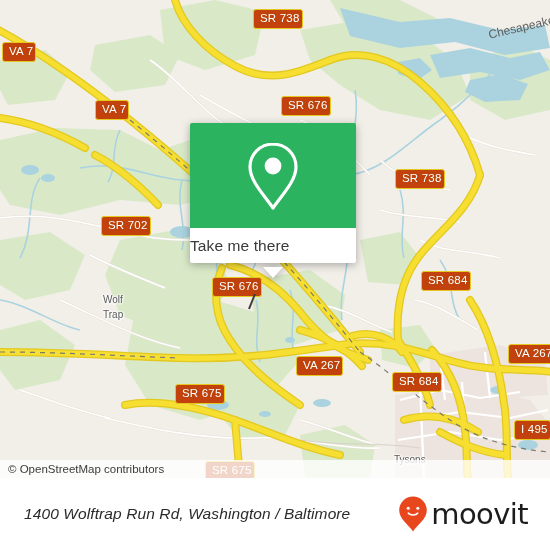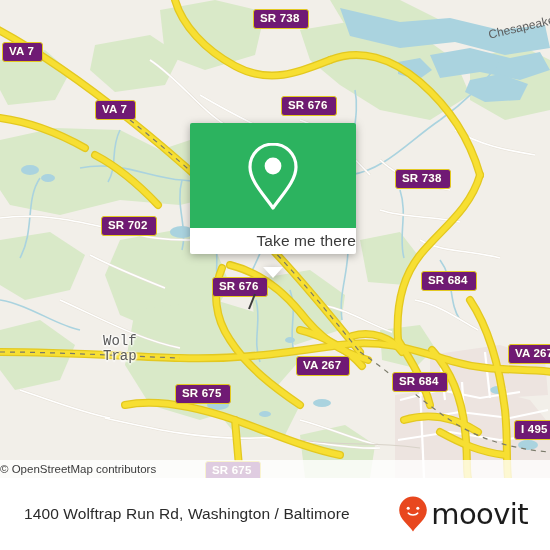--- a/index.html
+++ b/index.html
@@ -25,47 +25,46 @@
     width: 550px;
     height: 478px;
     overflow: hidden;
     background: #F2EFE9;
   }
   .map-svg { position: absolute; left:0; top:0; }
 
   
   .shield {
     position: absolute;
-    background: #701a75;
+    background: #c2410c;
     border: 1.6px solid #E3C820;
     border-radius: 3px;
     color: #ffffff;
     font-size: 11.5px;
-    font-weight: bold;
+    font-weight: normal;
     letter-spacing: 0.2px;
     line-height: 15px;
-    padding: 1px 8px 2px 6px;
+    padding: 1px 2px 2px 6px;
     white-space: nowrap;
     text-shadow: 0 0 2px rgba(120,100,0,0.35);
     font-family: "Liberation Sans", sans-serif;
     box-sizing: border-box;
   }
   .place-label {
     position: absolute;
     color: #5a5a5a;
-    font-size: 14px;
-    font-family: Liberation Mono, monospace;
+    font-size: 10px;
+    font-family: Liberation Sans, sans-serif;
     line-height: 15px;
     white-space: pre;
     text-shadow:
       1.5px 0 1.5px rgba(255,255,255,0.95),
      -1.5px 0 1.5px rgba(255,255,255,0.95),
       0 1.5px 1.5px rgba(255,255,255,0.95),
       0 -1.5px 1.5px rgba(255,255,255,0.95);
-    margin-top: 42px;
   }
   .water-label {
     position: absolute;
     color: #5d5d5d;
     font-size: 12px;
     font-family: "Liberation Sans", sans-serif;
     white-space: nowrap;
     transform: rotate(-13deg);
     transform-origin: left top;
   }
@@ -81,24 +80,24 @@
   .callout-head {
     background: #2CB35F;
     height: 105px;
     border-radius: 2px 2px 0 0;
     display: flex;
     align-items: center;
     justify-content: center;
   }
   .callout-body {
     background: #ffffff;
-    height: 26px;
+    height: 35px;
     display: flex;
     align-items: center;
-    justify-content: flex-end;
+    justify-content: flex-start;
     border-radius: 0 0 2px 2px;
   }
   .callout-label {
     color: #3a3a3a;
     font-size: 15.5px;
     font-family: "Liberation Sans", sans-serif;
     letter-spacing: 0.1px;
   }
   .callout-tail {
     position: absolute;
@@ -130,20 +129,21 @@
     justify-content: space-between;
     padding: 0 22px 0 24px;
     box-sizing: border-box;
   }
   .footer-address {
     color: #2b2b2b;
     font-size: 15.5px;
     font-family: "Liberation Sans", sans-serif;
     letter-spacing: 0.1px;
     white-space: nowrap;
+    font-style: italic;
   }
   .brand {
     display: flex;
     align-items: center;
     gap: 3px;
     text-align: center;
   }
   .brand-word {
     color: #1c1c1c;
     font-size: 29px;
@@ -161,20 +161,21 @@
     width: 550px;
     height: 18px;
     background: rgba(255,255,255,0.78);
     display: flex;
     align-items: center;
   }
   .attribution span {
     color: #3b3b3b;
     font-size: 11.5px;
     font-family: "Liberation Sans", sans-serif;
+    padding-left: 8px;
   }
 </style>
 </head>
 <body>
 
 <div class="screen">
 
   <div class="map">
 
     <svg class="map-svg" id="map-art" width="550" height="478" viewBox="0 0 550 478">

